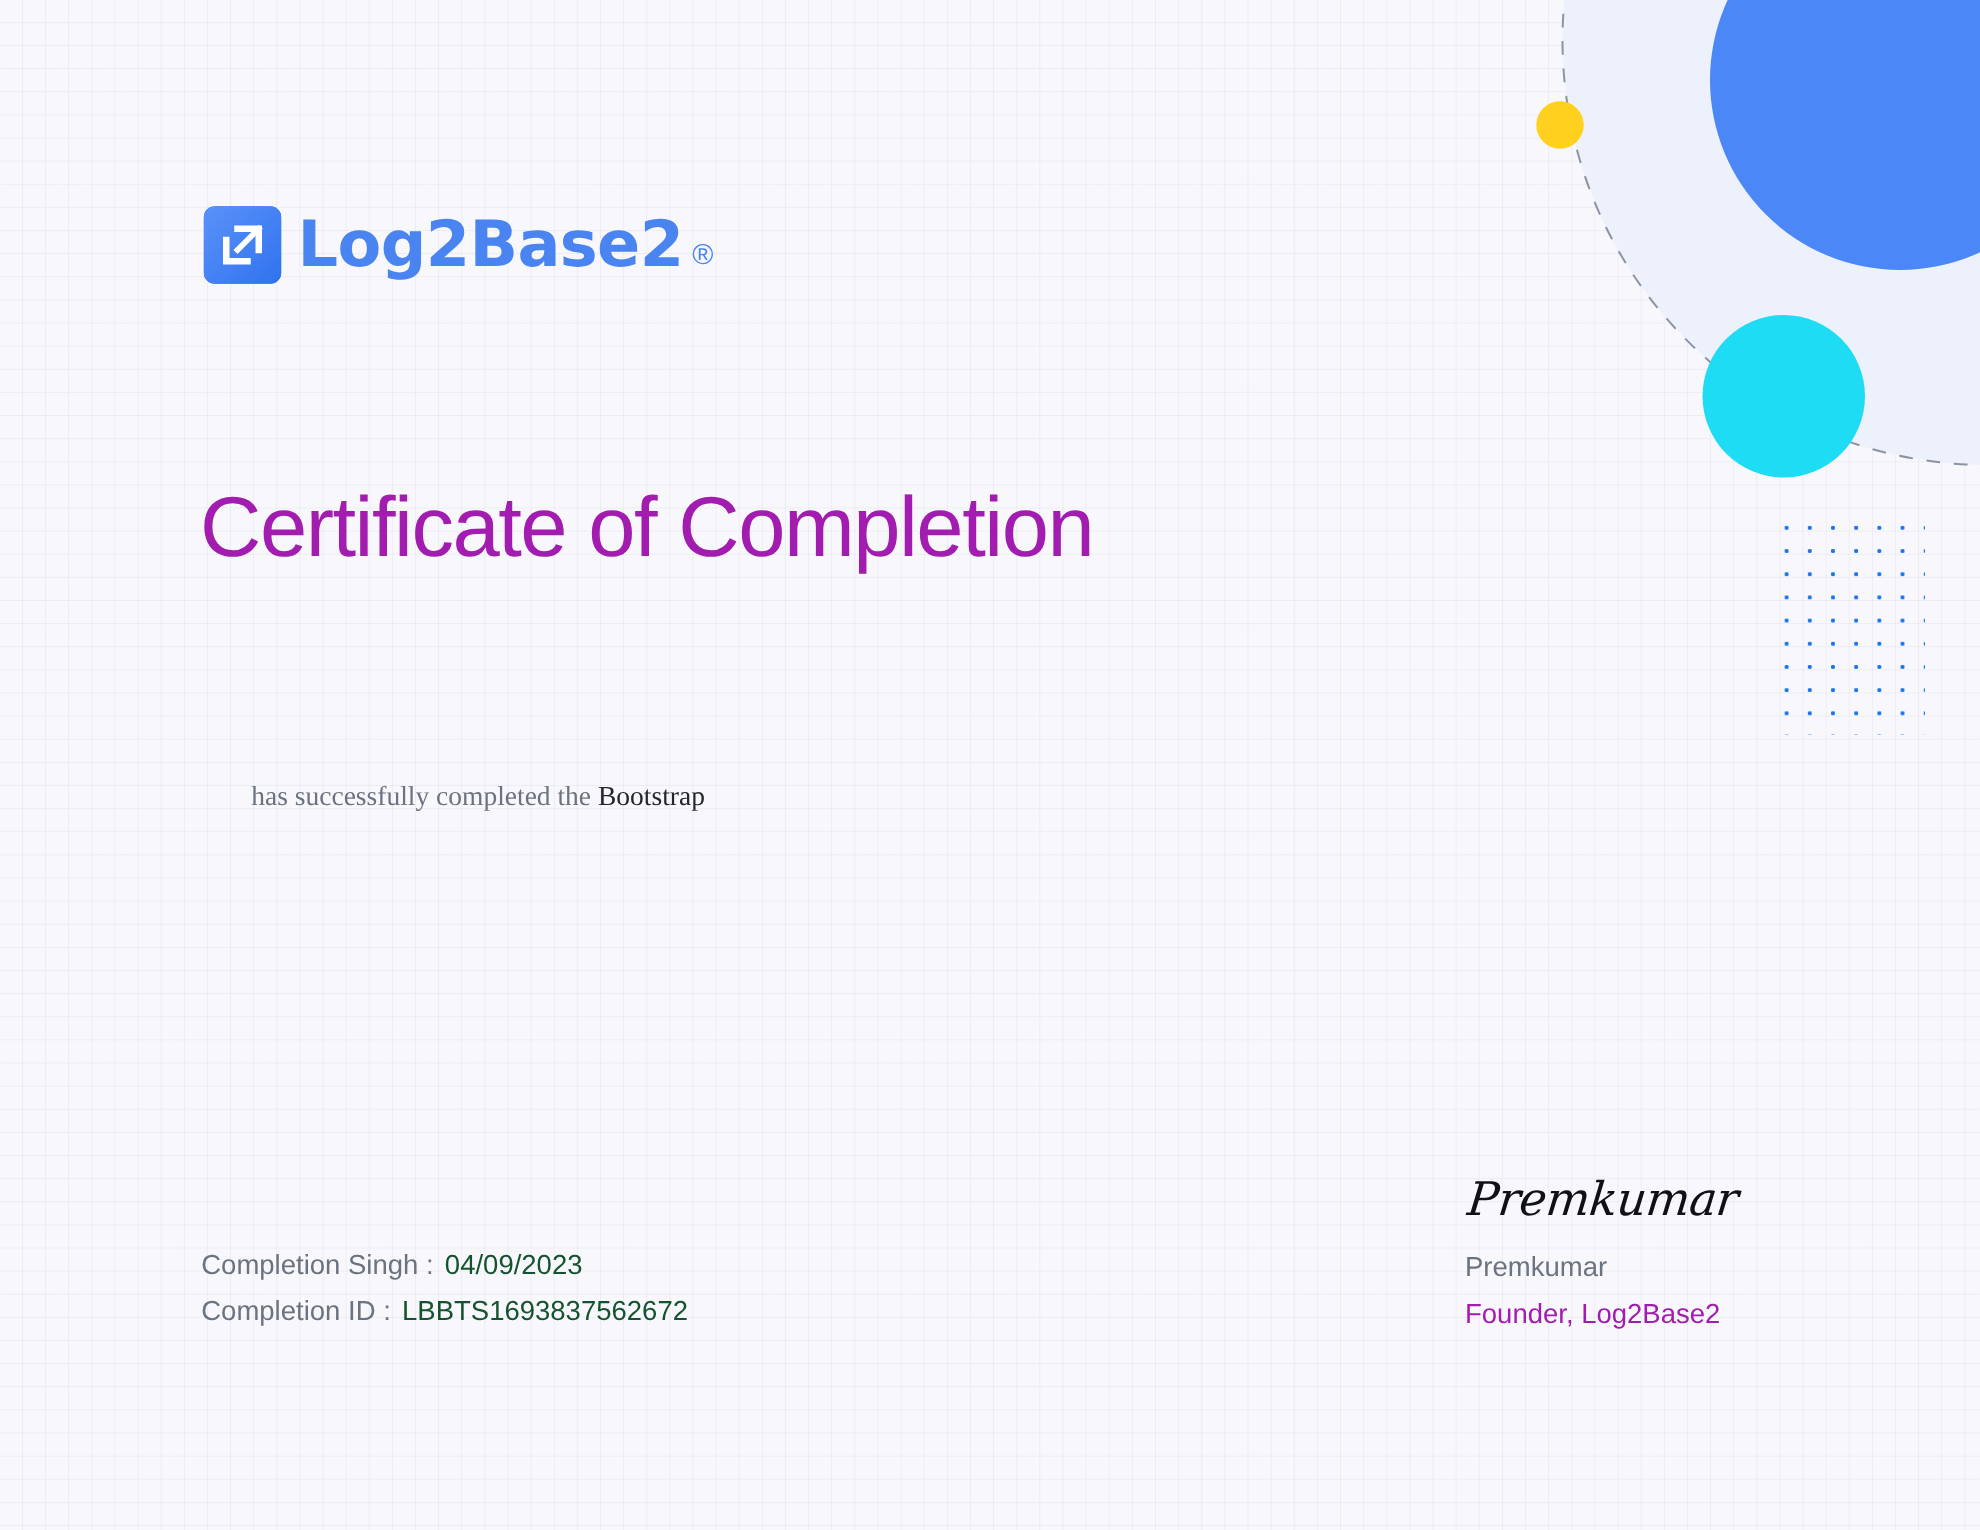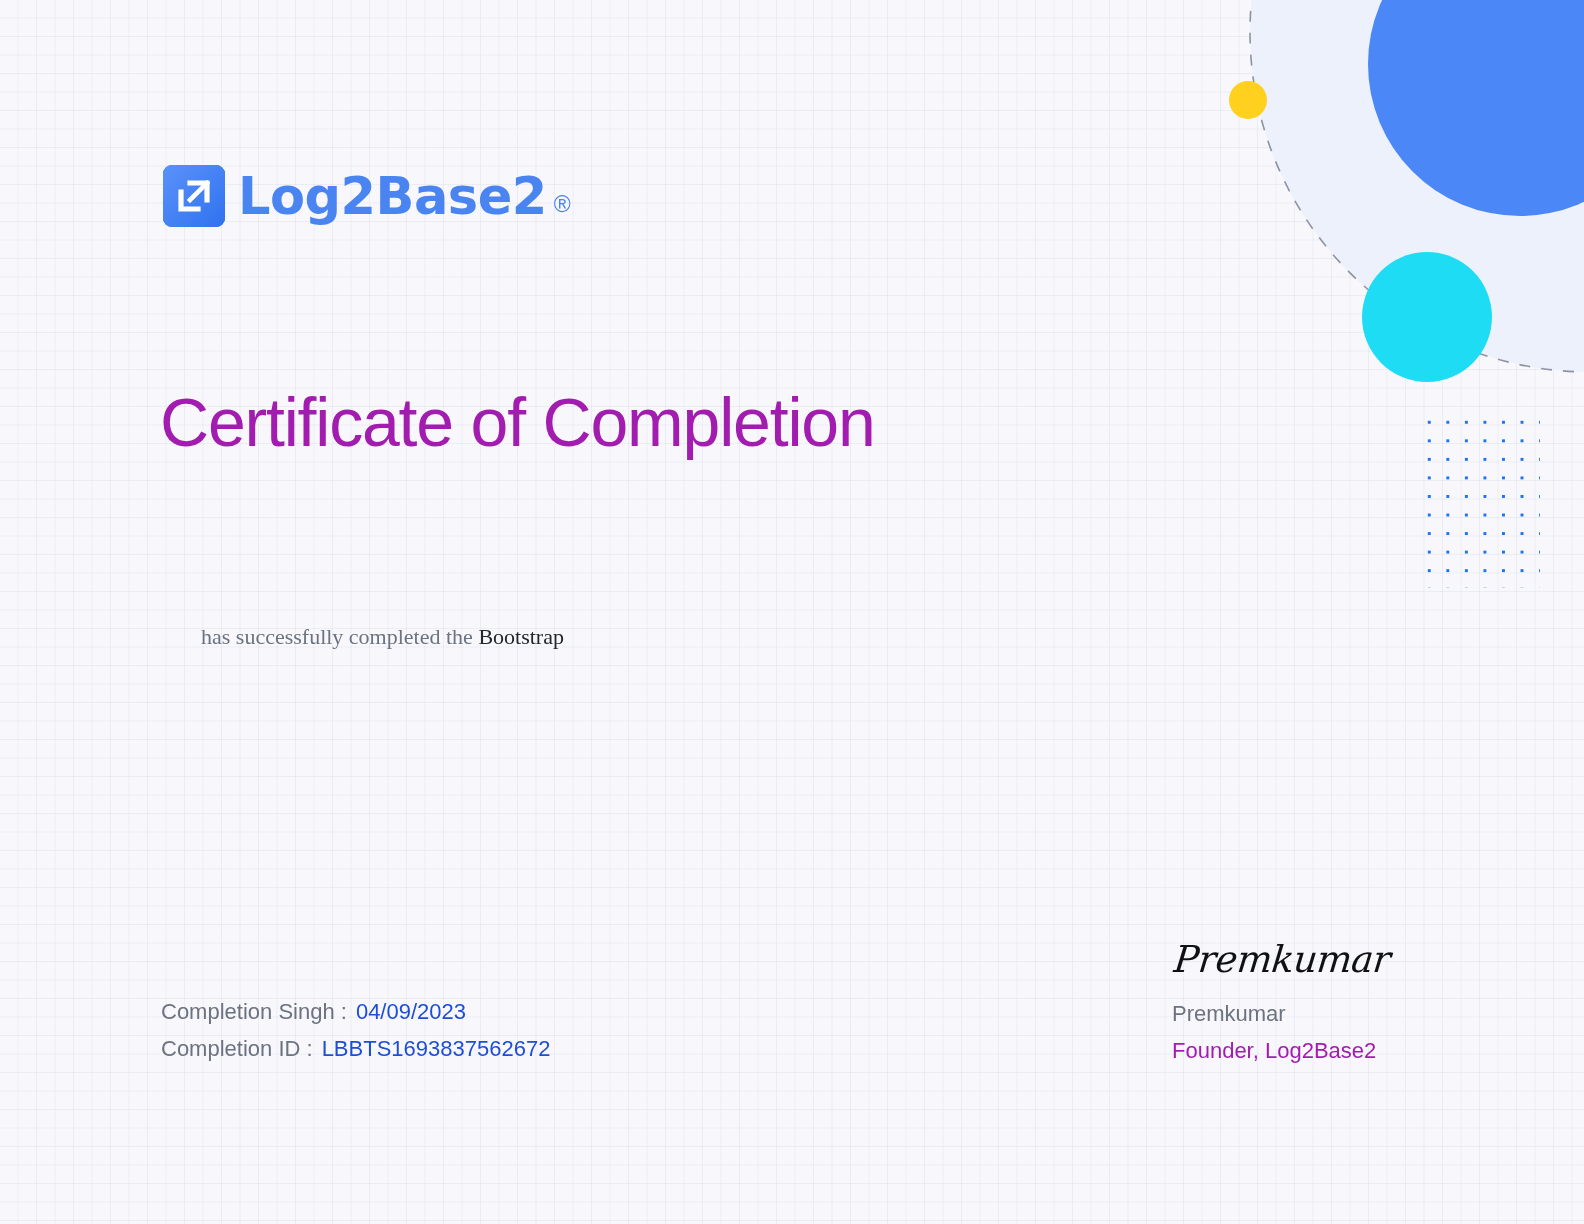--- a/index.html
+++ b/index.html
@@ -141,21 +141,21 @@
     position: absolute;
     left: 161px;
     top: 993px;
     font-family: "Liberation Sans", sans-serif;
     font-size: 22px;
     line-height: 37px;
     color: #6b7280;
   }
   .meta-row { white-space: nowrap; }
   .meta-value {
-    color: #1d4ed8;
+    color: #14532d;
     margin-left: 9px;
   }
 
   
   .signature-block {
     position: absolute;
     left: 1172px;
     top: 940px;
     font-family: "Liberation Sans", sans-serif;
   }

